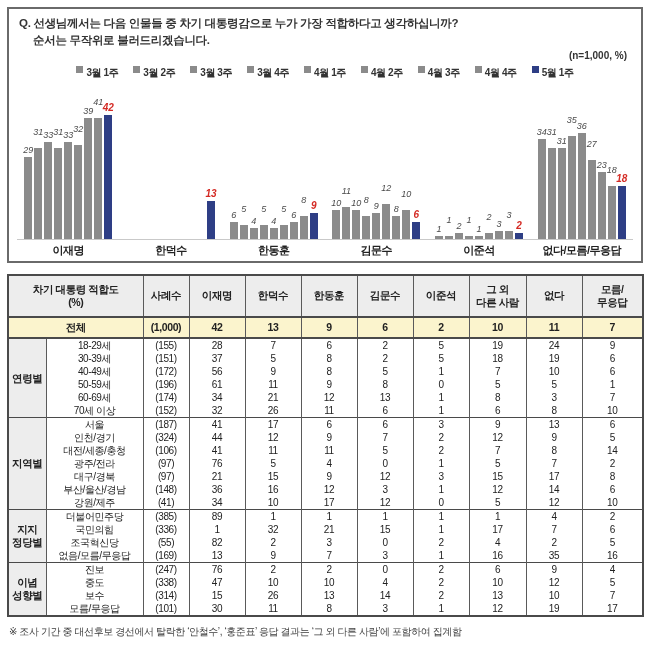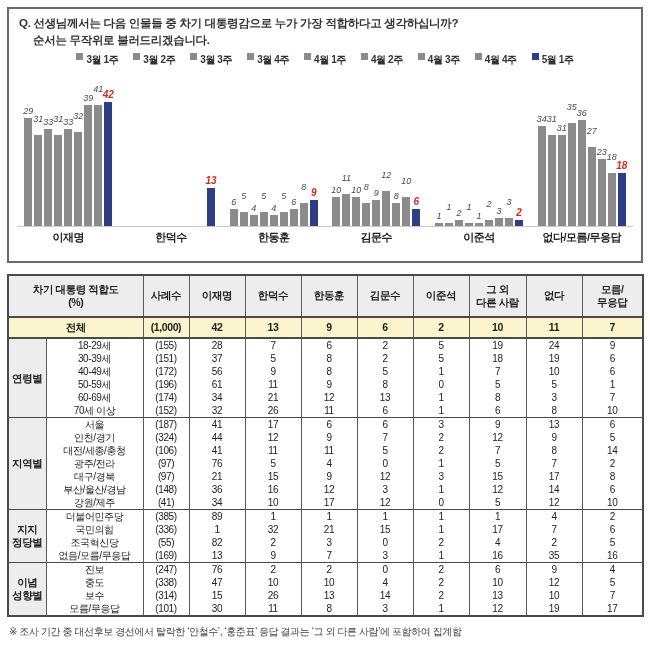--- a/index.html
+++ b/index.html
@@ -80,20 +80,21 @@
   }
 </style>
 </head>
 <body>
 
 <div class="chart-box">
   <div class="question">
     <span>Q. 선생님께서는 다음 인물들 중 차기 대통령감으로 누가 가장 적합하다고 생각하십니까?</span><br>
     <span class="q2">순서는 무작위로 불러드리겠습니다.</span>
   </div>
+  <div class="n-note">(n=1,000, %)</div>
   <div class="legend" id="legend">
       <span class="legend-item">
         <span class="legend-swatch" style="background: rgb(139, 139, 139);"></span>
         <span class="legend-label">3월 1주</span>
       </span>
       <span class="legend-item">
         <span class="legend-swatch" style="background: rgb(139, 139, 139);"></span>
         <span class="legend-label">3월 2주</span>
       </span>
       <span class="legend-item">
@@ -120,21 +121,21 @@
         <span class="legend-swatch" style="background: rgb(139, 139, 139);"></span>
         <span class="legend-label">4월 4주</span>
       </span>
       <span class="legend-item">
         <span class="legend-swatch" style="background: rgb(46, 62, 133);"></span>
         <span class="legend-label">5월 1주</span>
       </span>
     </div>
   <div class="chart" id="chart">
       <div class="group">
-        <div class="bar" style="height: 108px; background: rgb(139, 139, 139);">
+        <div class="bar" style="height: 82px; background: rgb(139, 139, 139);">
           <span class="bar-num" style="bottom: calc(100% + 2px);">29</span>
         </div>
         <div class="bar" style="height: 91.45px; background: rgb(139, 139, 139);">
           <span class="bar-num" style="bottom: calc(100% + 11px);">31</span>
         </div>
         <div class="bar" style="height: 97.35px; background: rgb(139, 139, 139);">
           <span class="bar-num" style="bottom: calc(100% + 2px);">33</span>
         </div>
         <div class="bar" style="height: 91.45px; background: rgb(139, 139, 139);">
           <span class="bar-num" style="bottom: calc(100% + 11px);">31</span>

